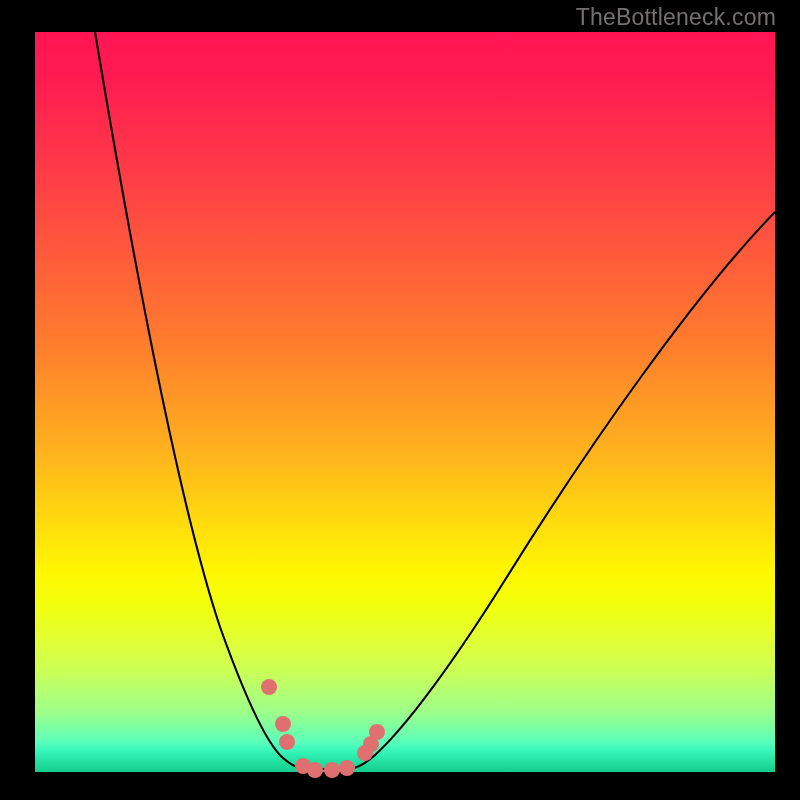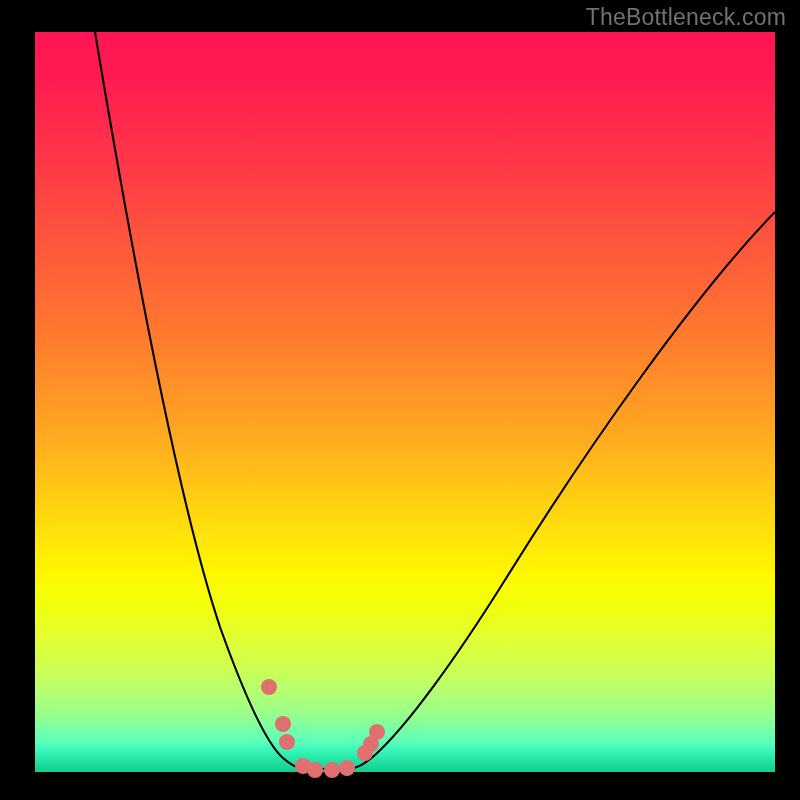--- a/index.html
+++ b/index.html
@@ -13,21 +13,21 @@
   }
   .frame {
     position: relative;
     width: 800px;
     height: 800px;
     background: #000;
   }
   .watermark {
     position: absolute;
     top: 4px;
-    right: 14px;
+    right: 24px;
     color: #74706f;
     font-size: 23px;
     font-weight: 500;
     letter-spacing: 0.2px;
     z-index: 10;
   }
   .plot-area {
     position: absolute;
     left: 35px;
     top: 32px;

